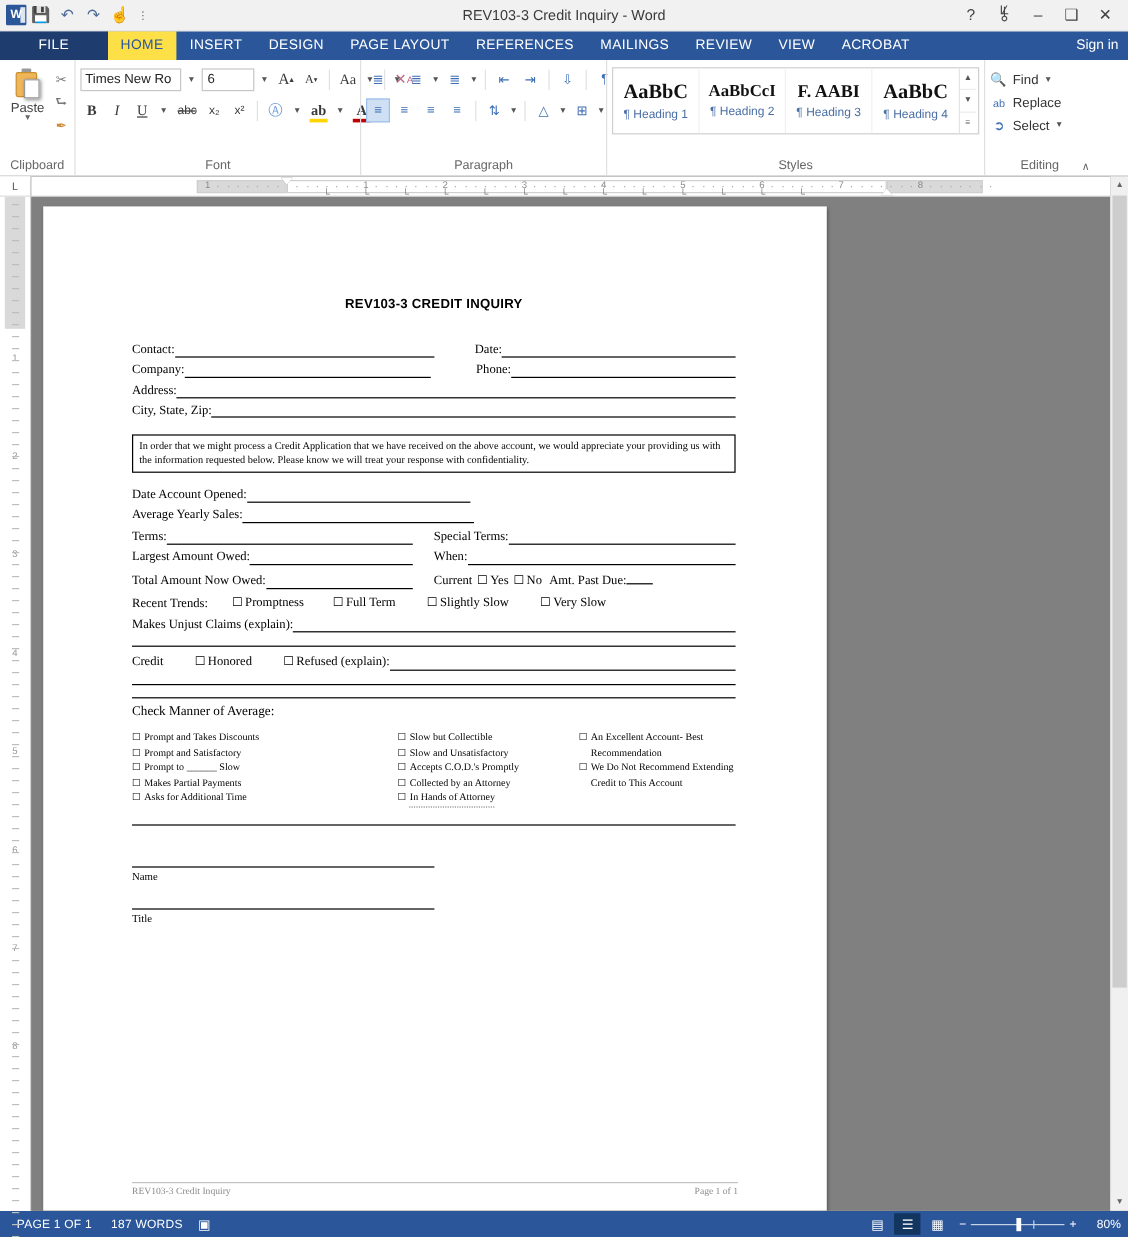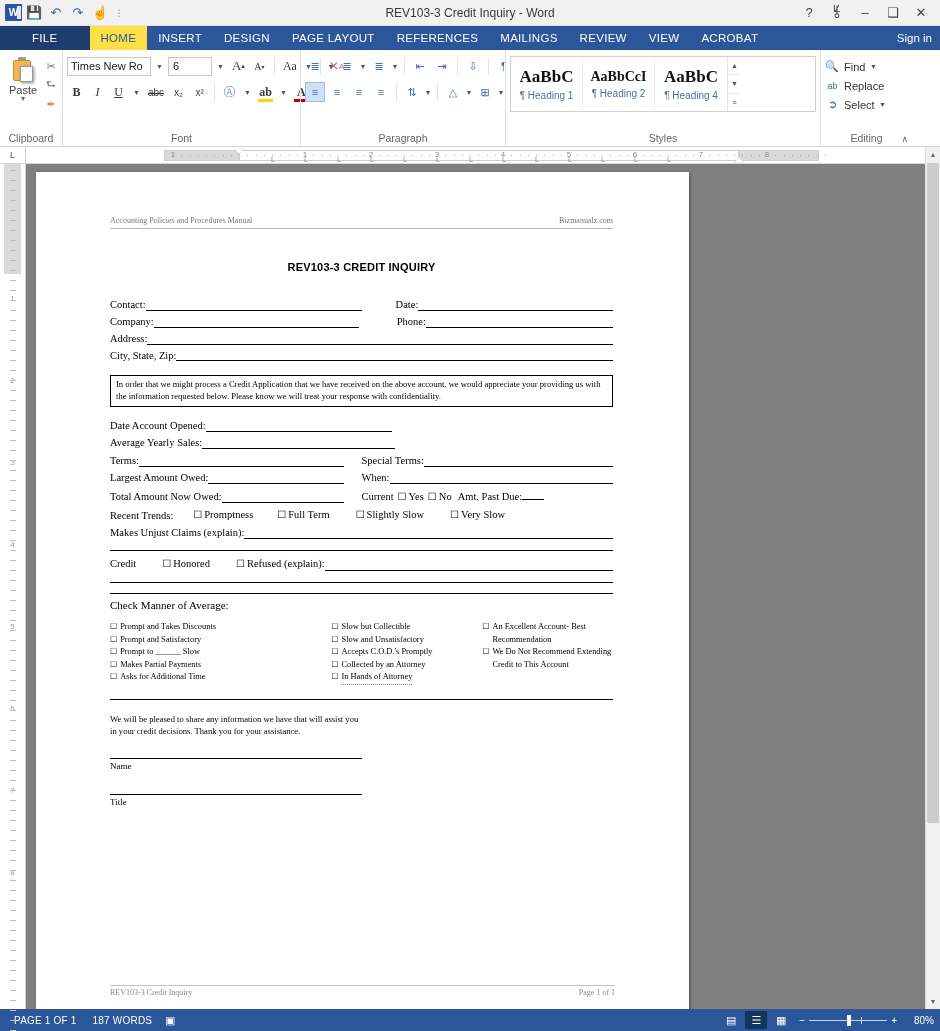--- a/index.html
+++ b/index.html
@@ -450,20 +450,24 @@
   <div class="grp styles-grp">
     <div class="grp-body">
       <div class="styles-box" style="flex:1">
         <div class="style-item">
           <div class="style-preview">AaBbC</div>
           <div class="style-name"><span class="pilcrow">¶</span> <span>Heading 1</span></div>
         </div>
         <div class="style-item">
           <div class="style-preview" style="font-size:14px">AaBbCcI</div>
           <div class="style-name"><span class="pilcrow">¶</span> <span>Heading 2</span></div>
+        </div>
+        <div class="style-item">
+          <div class="style-preview" style="font-size:15px">F. AABI</div>
+          <div class="style-name"><span class="pilcrow">¶</span> <span>Heading 3</span></div>
         </div>
         <div class="style-item" style="border-right:none">
           <div class="style-preview">AaBbC</div>
           <div class="style-name"><span class="pilcrow">¶</span> <span>Heading 4</span></div>
         </div>
         <div class="styles-scroll">
           <div>▲</div>
           <div>▼</div>
           <div style="border-bottom:none">≡</div>
         </div>
@@ -700,24 +704,20 @@
           <div class="hr-indent-top" style="left: 205px;"></div>
           <div class="hr-indent-bot" style="left: 705px;"></div>
         </div>
     </div>
 
     <div class="canvas">
       <div class="page">
 
         <div class="doc">
 
-          <div class="hdr">
-            <span>Accounting Policies and Procedures Manual</span>
-            <span>Bizmanualz.com</span>
-          </div>
 
           <div class="doc-title">REV103-3 CREDIT INQUIRY</div>
 
           <div style="margin-top:23px;">
             <div class="fl">
               <span class="lbl">Contact:</span>
               <span class="ul" style="flex:none;width:216px"></span>
               <span class="gap"></span>
               <span class="lbl">Date:</span>
               <span class="ul"></span>
@@ -886,21 +886,20 @@
                   <span class="bx">☐</span>
                   <span>We Do Not Recommend Extending Credit to This Account</span>
                 </div>
             </div>
           </div>
 
           <div class="hr-thick" style="margin-top:14px"></div>
 
           <div class="comments">
             <div class="comments-r">
-              <div>We will be pleased to share any information we have that will assist you in your credit decisions.  Thank you for your assistance.</div>
               <div class="sigline"></div>
               <div class="siglabel">Name</div>
               <div class="sigline"></div>
               <div class="siglabel">Title</div>
             </div>
           </div>
 
         </div>
 
         <div class="doc-footer">

